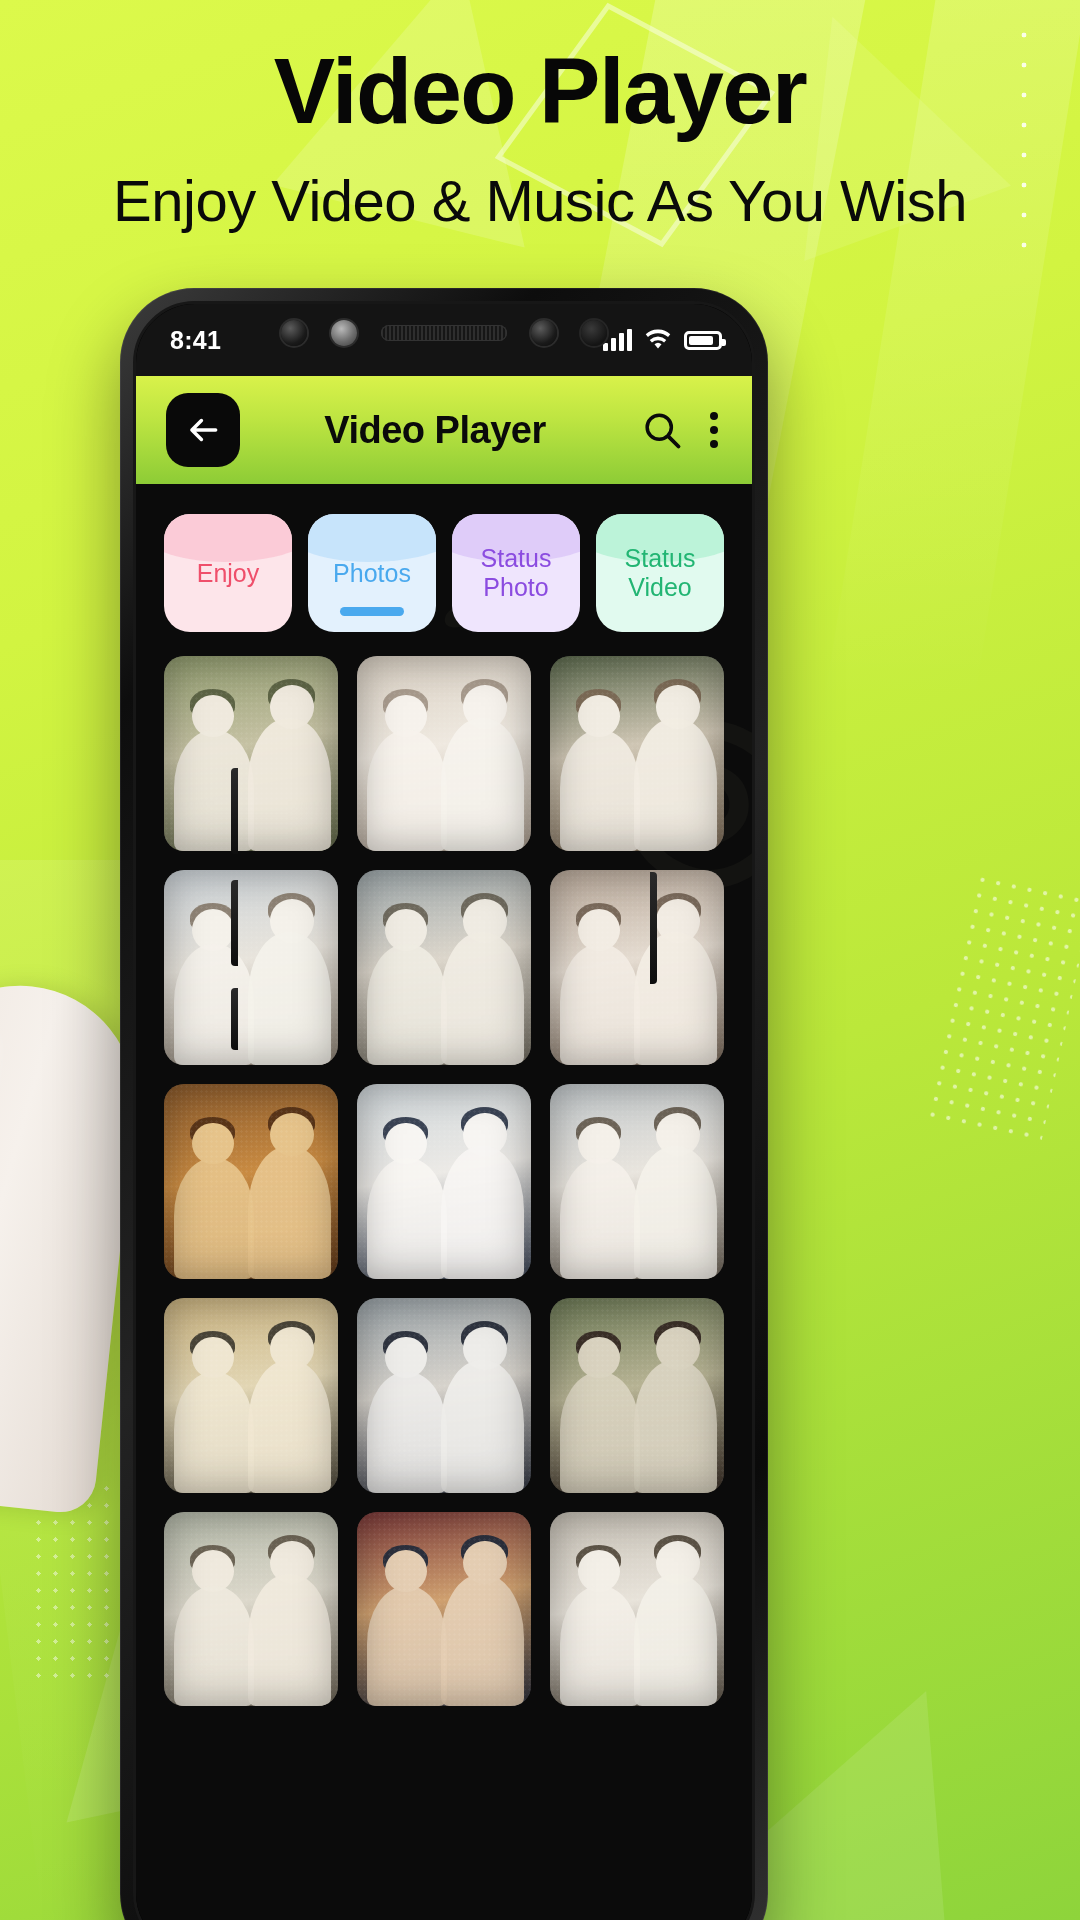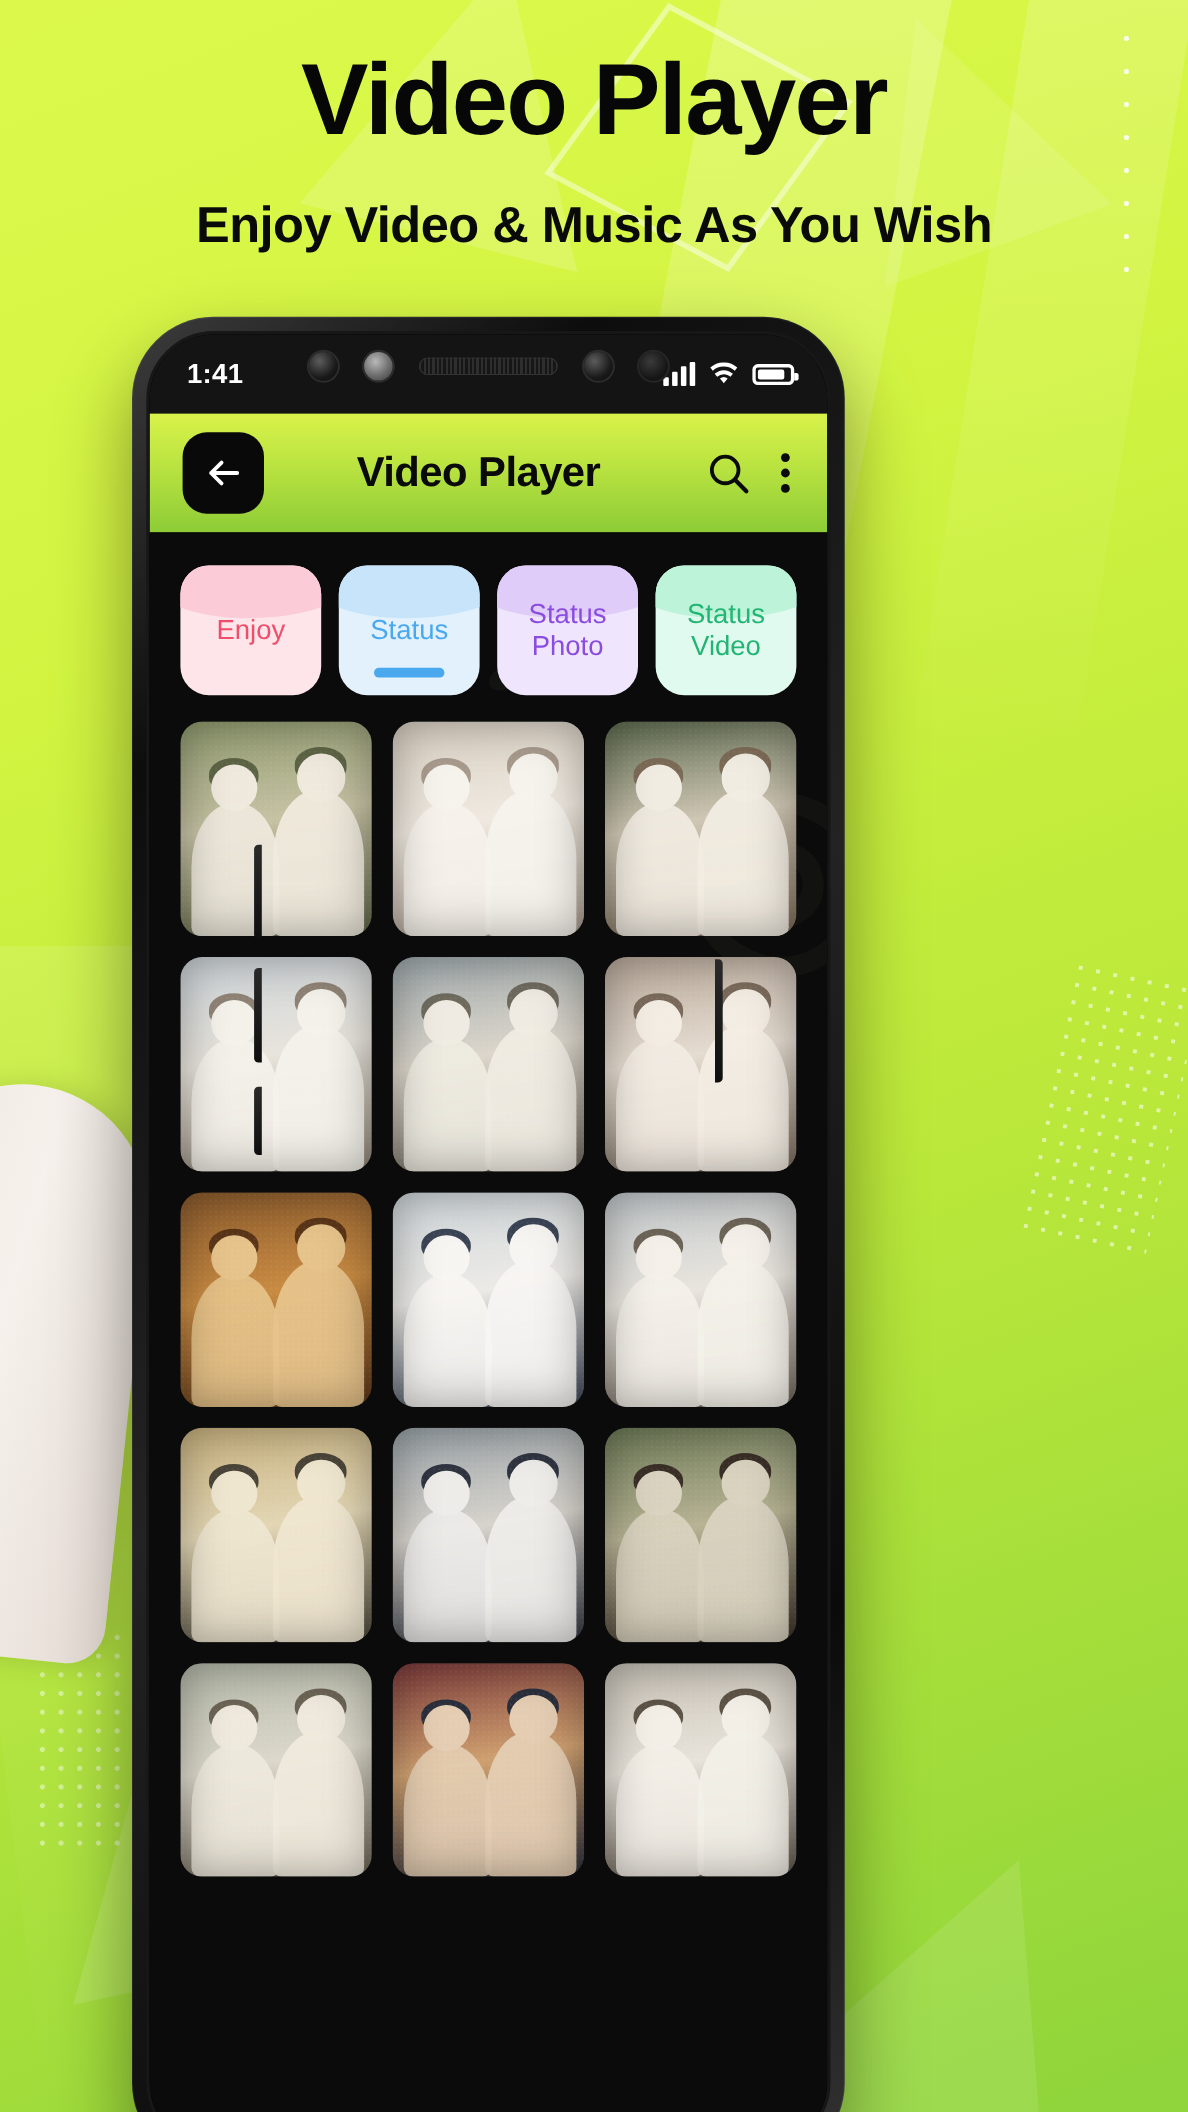--- a/index.html
+++ b/index.html
@@ -63,22 +63,22 @@
     border-radius:60px; filter:blur(6px);
   }
 
   
   .promo { position:absolute; left:0; right:0; top:42px; text-align:center; z-index:6; }
   .promo-title {
     font-size:92px; font-weight:700; color:#070707;
     letter-spacing:-1.5px; line-height:1.08;
   }
   .promo-sub {
-    margin-top:36px;
-    font-size:46px; font-weight:700; color:#0a0a0a; letter-spacing:-.5px;
+    margin-top:26px;
+    font-size:58px; font-weight:400; color:#0a0a0a; letter-spacing:-.5px;
   }
 
   
   .phone {
     position:absolute; left:120px; top:288px;
     width:648px; height:1680px;
     border-radius:74px;
     background:linear-gradient(135deg,#3c3c3c 0%, #0d0d0d 18%, #232323 48%, #0a0a0a 78%, #333 100%);
     padding:13px;
     box-shadow:0 34px 70px rgba(0,0,0,.40), 0 0 0 1px rgba(255,255,255,.07) inset;
@@ -223,21 +223,21 @@
 
 <div class="phone">
   <div class="btn-side btn-vol-up"></div>
   <div class="btn-side btn-vol-dn"></div>
   <div class="btn-side btn-mute"></div>
   <div class="btn-side btn-power"></div>
 
   <div class="phone-inner">
 
     <div class="statusbar">
-      <div class="clock">1:41</div>
+      <div class="clock">8:41</div>
 
       <div class="notch-sensors">
         <span class="sensor"></span>
         <span class="sensor lens"></span>
         <span class="earpiece"></span>
         <span class="sensor"></span>
         <span class="sensor dark"></span>
       </div>
 
       <div class="status-icons">
@@ -282,21 +282,21 @@
       <div class="wm wm1">♪</div>
       <div class="wm wm2">◎</div>
 
       <div class="tabs">
         <div class="tab tab-videos">
           <span class="blob"></span>
           <span class="lbl">Enjoy</span>
         </div>
         <div class="tab tab-photos">
           <span class="blob"></span>
-          <span class="lbl">Status</span>
+          <span class="lbl">Photos</span>
           <span class="ind" style="background:#4aa9ee"></span>
         </div>
         <div class="tab tab-status-photo">
           <span class="blob"></span>
           <span class="lbl">Status Photo</span>
         </div>
         <div class="tab tab-status-video">
           <span class="blob"></span>
           <span class="lbl">Status Video</span>
         </div>

